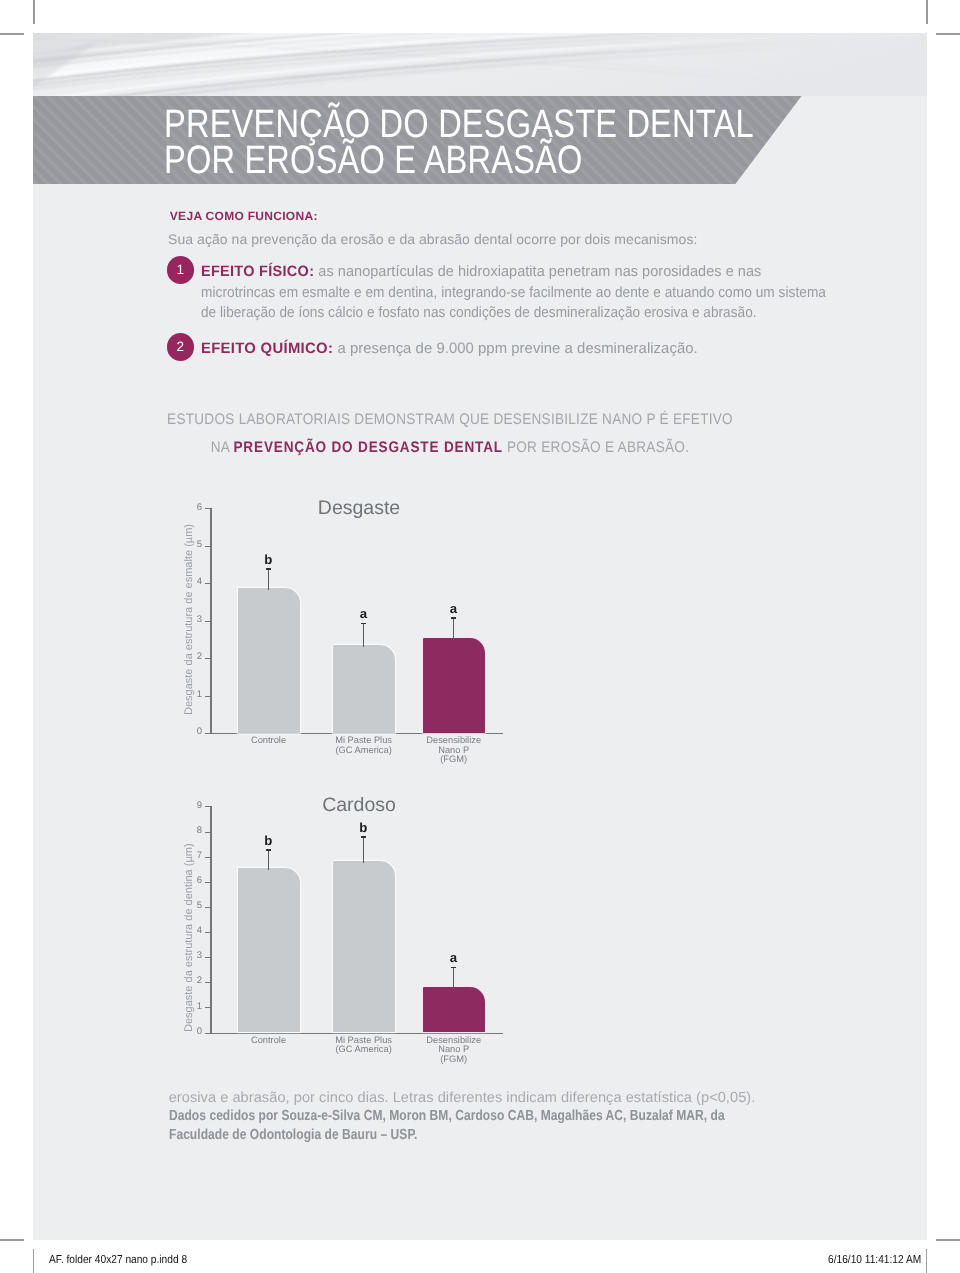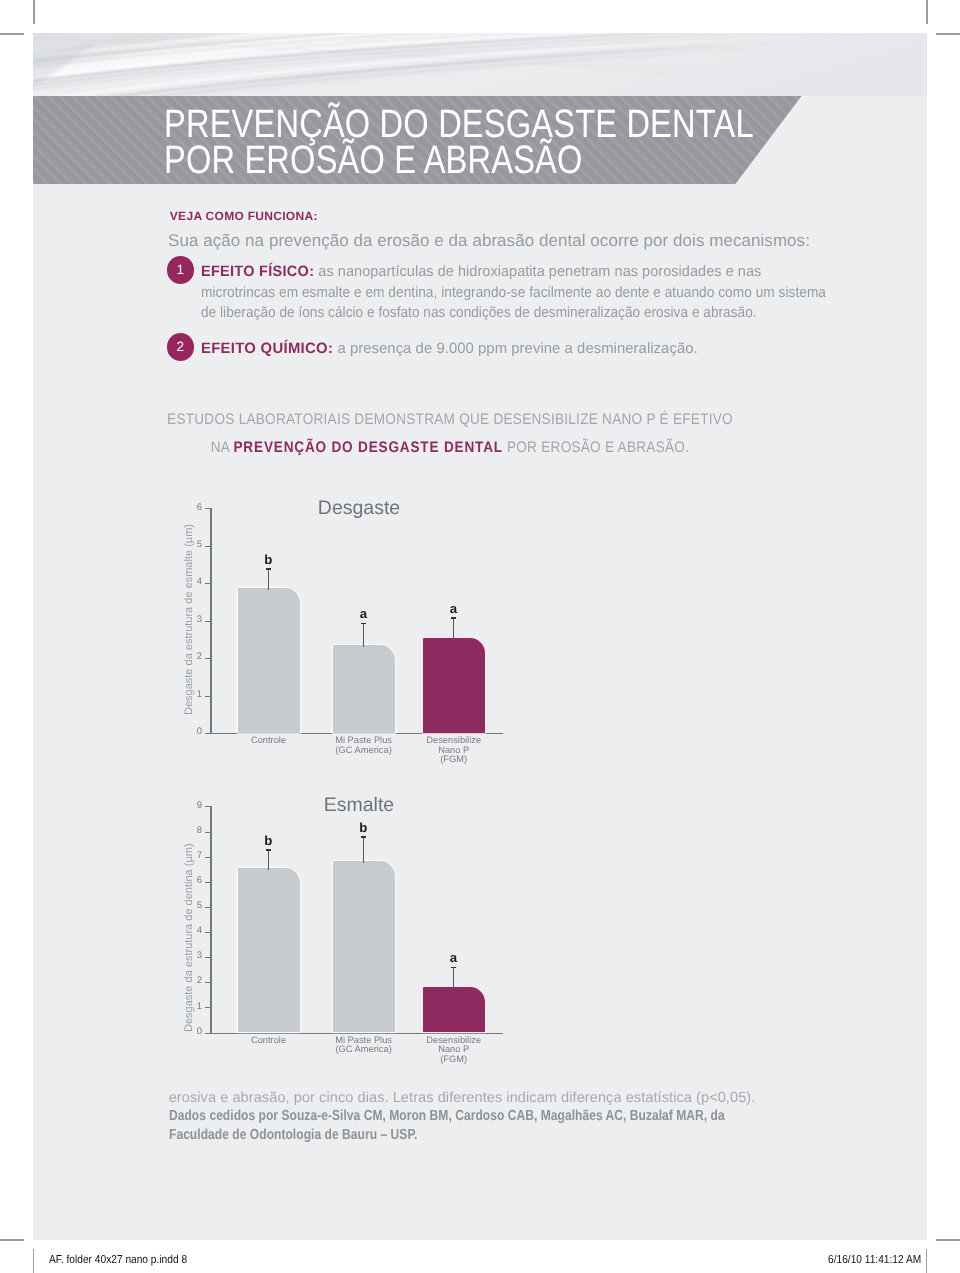--- a/index.html
+++ b/index.html
@@ -16,21 +16,21 @@
 
   .ribbon{position:absolute;left:0;top:0;width:894px;height:63px;overflow:hidden;}
 
   .banner{position:absolute;left:0;top:63px;width:894px;height:88px;}
   .banner-title{position:absolute;left:130.6px;top:72.7px;width:760px;
       color:#ffffff;font-size:39.6px;line-height:36px;font-weight:400;letter-spacing:.2px;
       white-space:nowrap;transform:scaleX(.8245);transform-origin:0 0;}
 
   .howto-h{position:absolute;left:136.8px;top:176px;color:#8f2a5e;font-size:12px;
       font-weight:bold;letter-spacing:.3px;white-space:nowrap;}
-  .howto-sub{position:absolute;left:135.1px;top:197.7px;color:#979ca1;font-size:17px;letter-spacing:.05px;white-space:nowrap;}
+  .howto-sub{position:absolute;left:135.1px;top:197.7px;color:#979ca1;font-size:14px;letter-spacing:.05px;white-space:nowrap;}
 
   .badge{position:absolute;width:27.5px;height:27.5px;border-radius:50%;
          background:#97265f;color:#fff;font-size:13.5px;text-align:center;line-height:27px;font-weight:500;}
   .itemtext{position:absolute;color:#979ca1;font-size:15px;line-height:20.8px;letter-spacing:.05px;}
   .itemtext>div{transform-origin:0 50%;}
   .itemtext b{color:#8f2a5e;font-weight:bold;letter-spacing:.3px;}
 
   .statement{position:absolute;left:17px;width:800px;text-align:center;
       color:#a3a7ac;font-size:15.3px;letter-spacing:.3px;white-space:nowrap;
       transform:scaleX(.888);transform-origin:50% 50%;}
@@ -259,21 +259,21 @@
         </div>
         <div style="position: absolute; left: 389.7px; top: 953.526px; width: 62px; height: 45.9737px; background: rgb(141, 42, 96); border-top-right-radius: 15px; border-top-left-radius: 1px; box-shadow: rgba(255, 226, 240, 0.95) 0px 0px 1.5px 0.7px;"></div>
         <div class="errline" style="left: 420.2px; top: 933.68px; height: 21.8466px;"></div>
         <div class="errcap" style="left: 418px; top: 933.68px; width: 5.4px;"></div>
         <div class="sig" style="left: 400.4px; top: 917.18px;">a</div>
         <div class="xlbl" style="left: 350.7px; top: 1002.8px;">
           <div>Desensibilize</div>
           <div>Nano P</div>
           <div>(FGM)</div>
         </div>
-        <div class="ctitle" style="left: 176px; top: 761px;">Esmalte</div>
+        <div class="ctitle" style="left: 176px; top: 761px;">Cardoso</div>
         <div class="ylab" style="left: 149.5px; top: 999px;">Desgaste da estrutura de dentina (µm)</div>
       </div>
 
     <div class="caption" style="top:1055.7px;white-space:nowrap;">
       <div>erosiva e abrasão, por cinco dias. Letras diferentes indicam diferença estatística (p&lt;0,05).</div>
       <div class="src">Dados cedidos por Souza-e-Silva CM, Moron BM, Cardoso CAB, Magalhães AC, Buzalaf MAR, da</div>
       <div class="src">Faculdade de Odontologia de Bauru – USP.</div>
     </div>
   </div>
 

